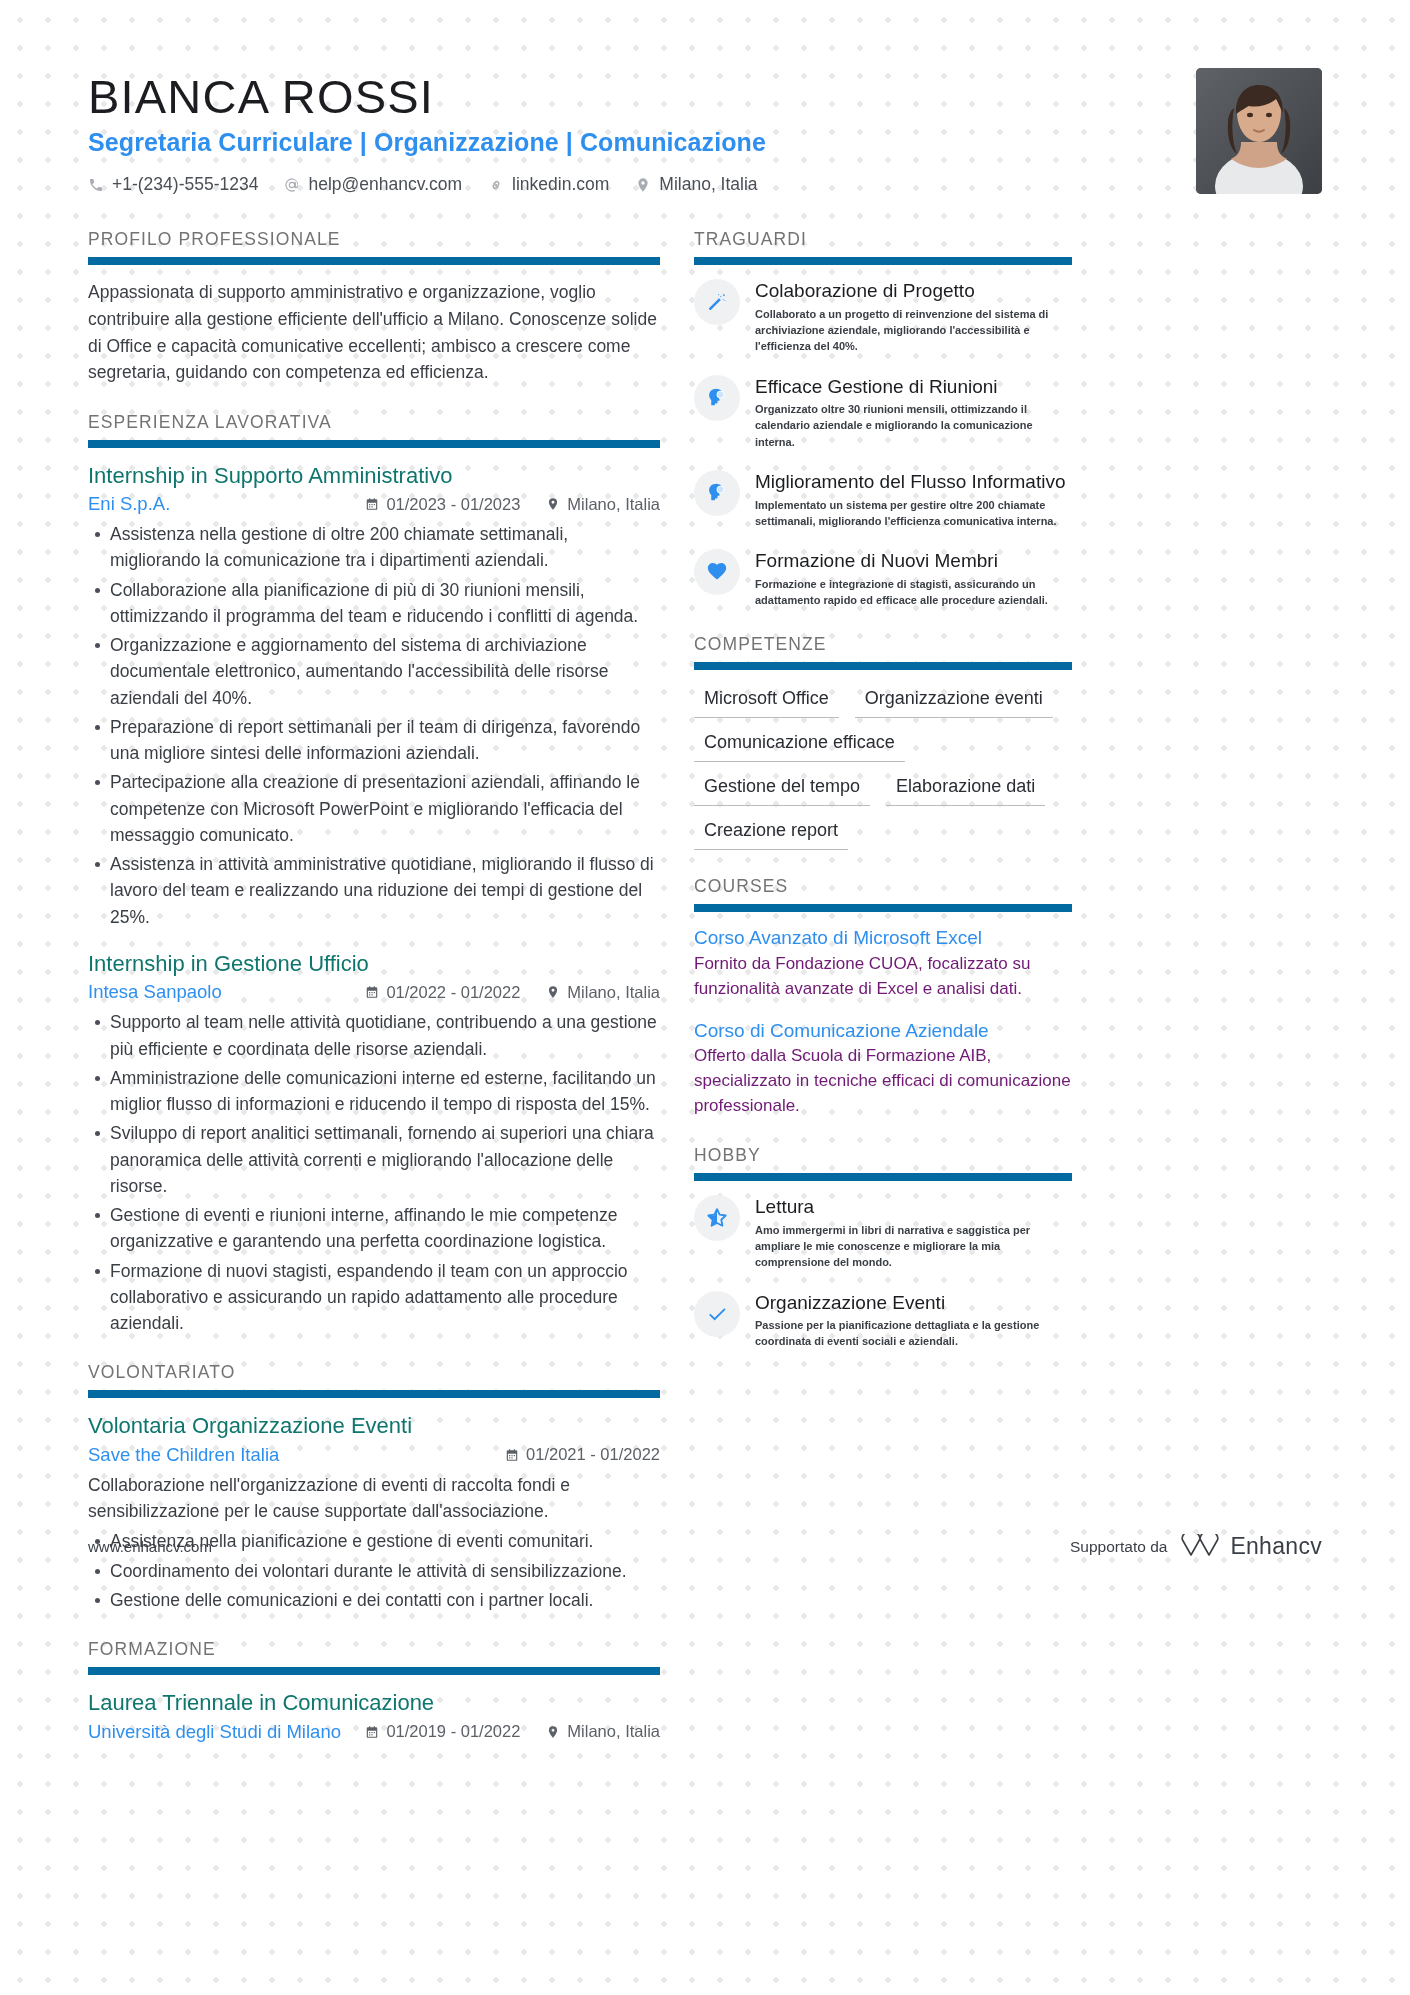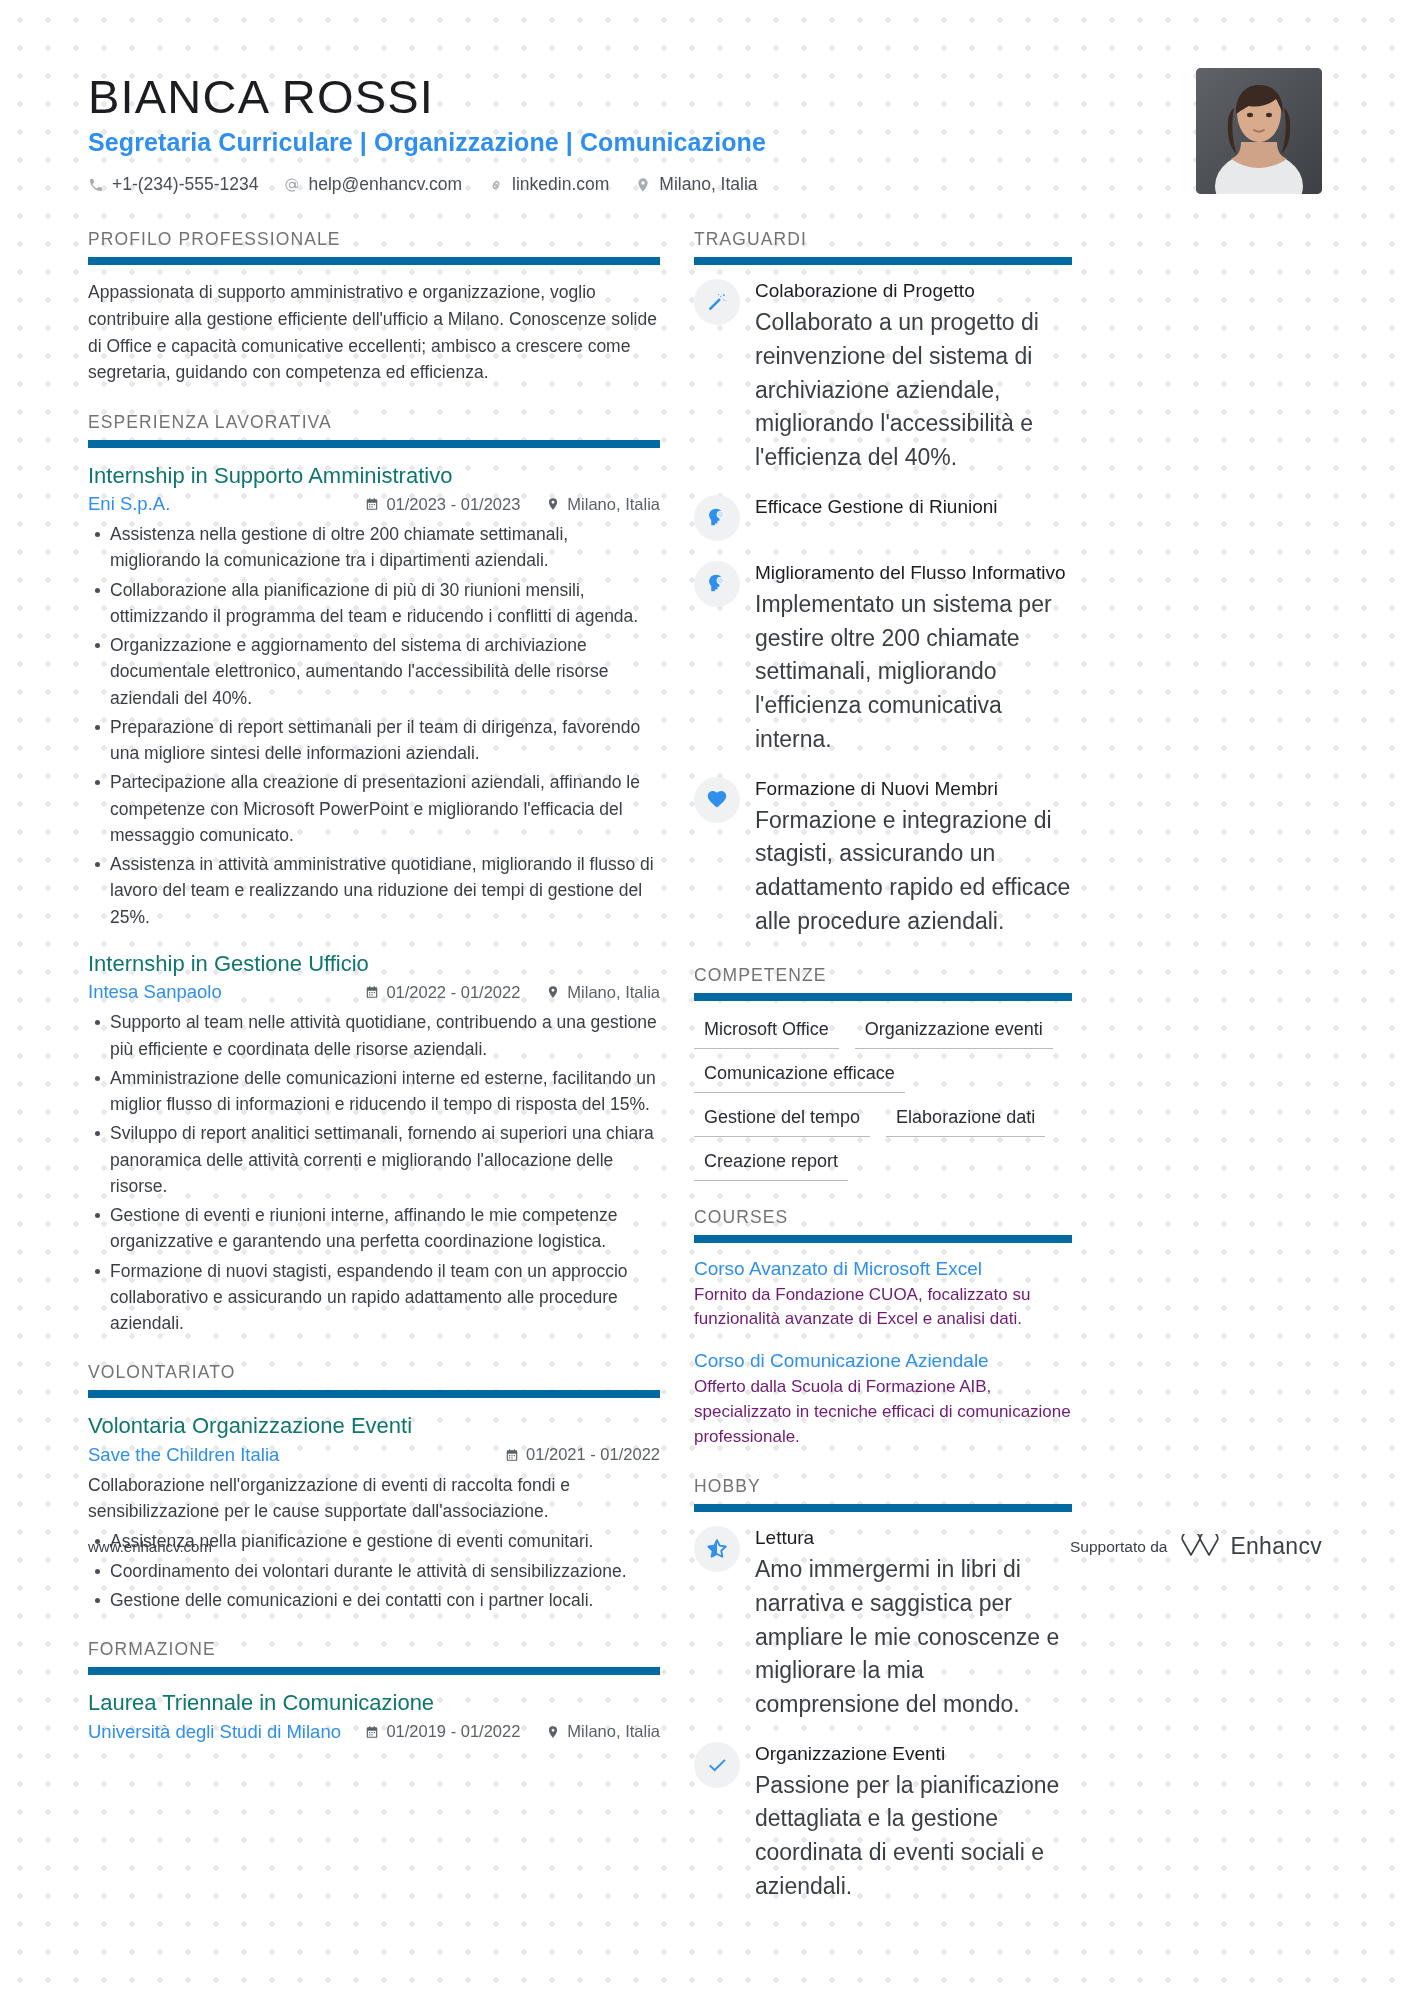--- a/index.html
+++ b/index.html
@@ -73,21 +73,21 @@
 
   
   .ach { display: flex; gap: 15px; margin-bottom: 20px; align-items: flex-start; }
   .ach-ic {
     width: 46px; height: 46px; border-radius: 50%; background: #f0f1f2; flex: none;
     display: flex; align-items: center; justify-content: center;
   }
   .ach-ic svg { display: block; width: 22px; height: 22px; fill: #2e8fee; }
   .ach-body { flex: 1; }
   .ach-title { font-size: 19px; color: #1b1d21; margin-bottom: 3px; line-height: 1.25; }
-  .ach-text { font-size: 23px; line-height: 1.47; color: #3a3e45; }
+  .ach-text { font-size: 11px; line-height: 1.47; color: #3a3e45; font-weight: bold; }
 
   .skills { display: flex; flex-wrap: wrap; gap: 10px 16px; }
   .skill {
     font-size: 18px; color: #2a2d33; padding: 4px 10px 8px 10px;
     border-bottom: 1.6px solid #b9bcbf;
   }
 
   .course { margin-bottom: 17px; }
   .course-title { font-size: 19px; color: #2e8fee; margin-bottom: 2px; line-height: 1.25; }
   .course-text { font-size: 17px; line-height: 1.47; color: #701a75; }
@@ -332,20 +332,21 @@
         <div class="ach">
           <div class="ach-ic">
             <svg viewBox="0 0 24 24">
                 <path d="M11 2C6.8 2 3.4 5.1 3.4 9c0 2 .9 3.8 2.3 5.1V19a1 1 0 0 0 1 1h2.1a1 1 0 0 0 1-1v-1h1.8a1 1 0 0 0 1-1v-2h1.2a1 1 0 0 0 .9-1.4l-.6-1.4A7 7 0 0 0 18.6 9C18.6 5.1 15.2 2 11 2z"></path>
                 <circle cx="15.8" cy="8.2" r="4.2" fill="#ffffff"></circle>
                 <circle cx="15.8" cy="8.2" r="3.2" fill="#2e8fee" opacity="0.25"></circle>
               </svg>
           </div>
           <div class="ach-body">
             <div class="ach-title">Efficace Gestione di Riunioni</div>
+            <div class="ach-text">Organizzato oltre 30 riunioni mensili, ottimizzando il calendario aziendale e migliorando la comunicazione interna.</div>
           </div>
         </div>
 
         <div class="ach">
           <div class="ach-ic">
             <svg viewBox="0 0 24 24">
                 <path d="M11 2C6.8 2 3.4 5.1 3.4 9c0 2 .9 3.8 2.3 5.1V19a1 1 0 0 0 1 1h2.1a1 1 0 0 0 1-1v-1h1.8a1 1 0 0 0 1-1v-2h1.2a1 1 0 0 0 .9-1.4l-.6-1.4A7 7 0 0 0 18.6 9C18.6 5.1 15.2 2 11 2z"></path>
                 <circle cx="15.8" cy="8.2" r="4.2" fill="#ffffff"></circle>
                 <circle cx="15.8" cy="8.2" r="3.2" fill="#2e8fee" opacity="0.25"></circle>
               </svg>

